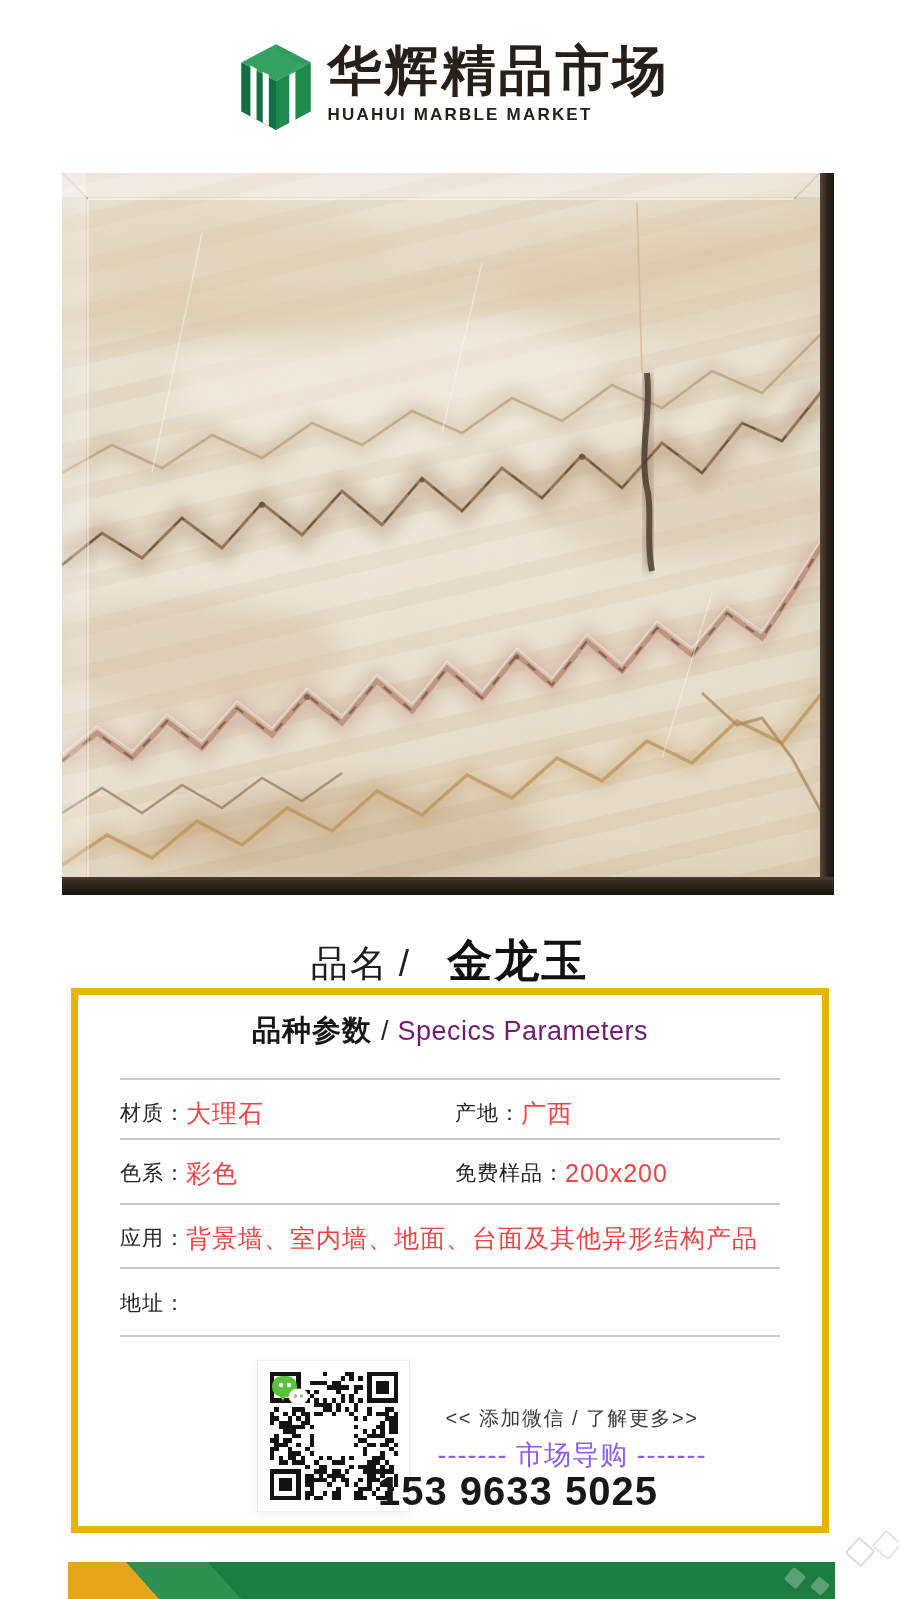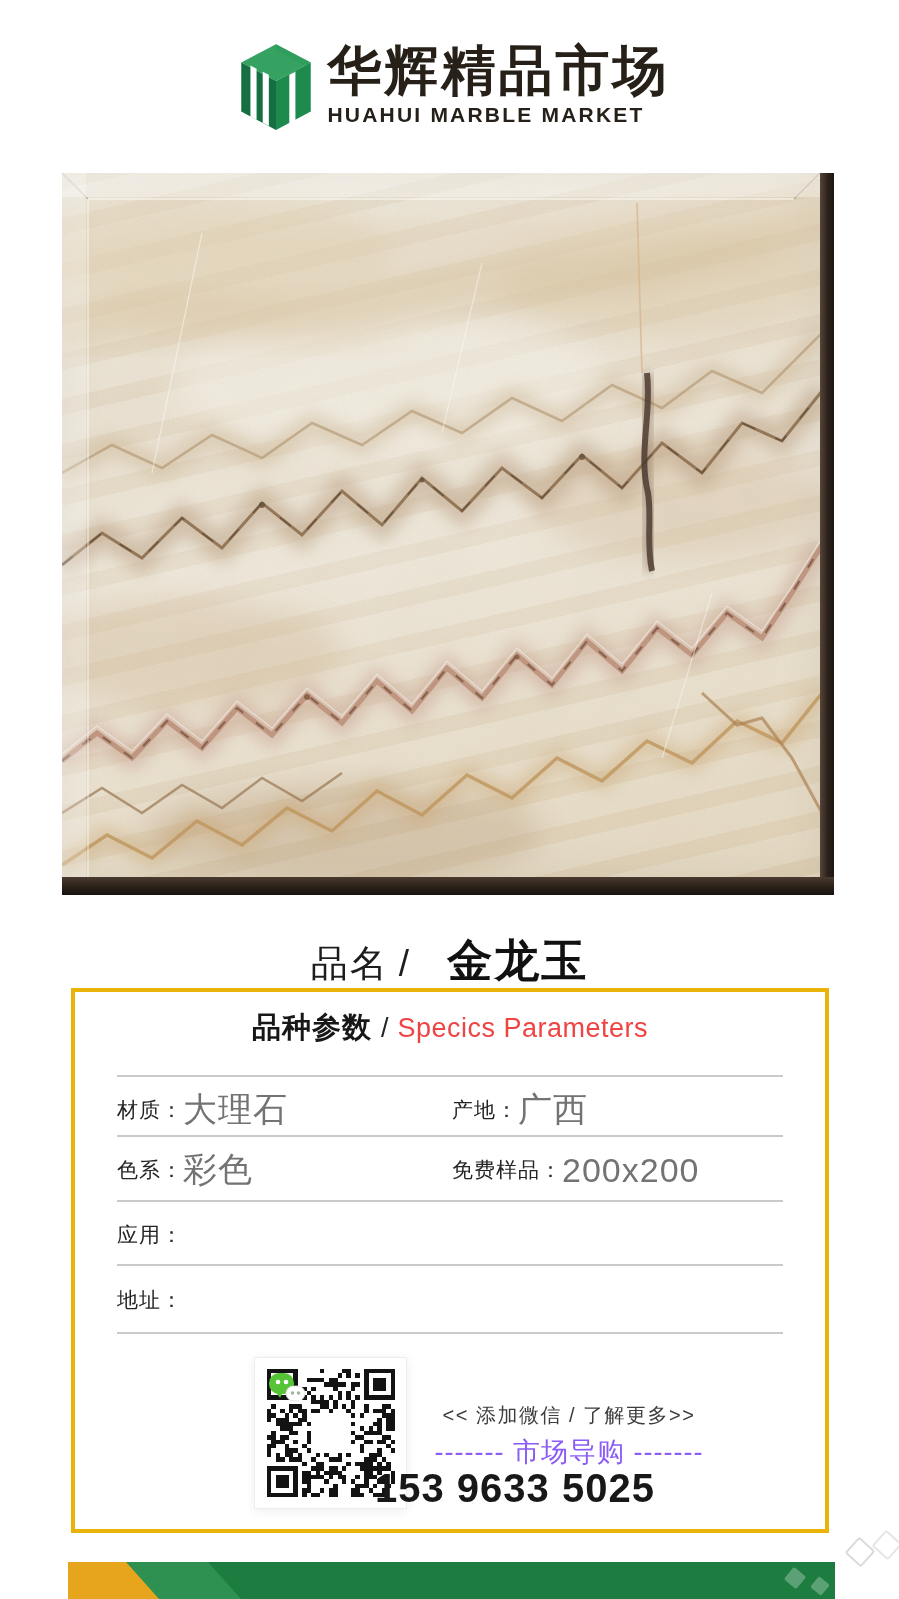--- a/index.html
+++ b/index.html
@@ -5,21 +5,21 @@
   html,body{margin:0;padding:0;background:#ffffff;}
   body{width:899px;height:1599px;overflow:hidden;position:relative;
        font-family:"Liberation Sans","DejaVu Sans",sans-serif;color:#1a1a1a;}
   .page{position:absolute;inset:0;background:#ffffff;}
 
   
   .logo-row{position:absolute;top:38px;left:0;width:899px;display:flex;justify-content:center;align-items:center;}
   .logo-icon{width:92px;height:92px;flex:none;margin-right:6px;}
   .logo-text{display:flex;flex-direction:column;align-items:flex-start;}
   .brand-cn{font-size:54px;font-weight:800;letter-spacing:3px;color:#262019;line-height:60px;}
-  .brand-en{font-size:21px;font-weight:700;letter-spacing:2.2px;color:#262019;line-height:26px;margin-top:2px;}
+  .brand-en{font-size:17px;font-weight:700;letter-spacing:2.2px;color:#262019;line-height:26px;margin-top:2px;}
 
   
   .slab{position:absolute;left:62px;top:173px;width:772px;height:722px;}
   .slab-face{position:absolute;left:0;top:0;width:758px;height:704px;overflow:hidden;
      background:
        repeating-linear-gradient(167deg, rgba(216,197,168,.18) 0 16px, rgba(247,244,237,.22) 16px 44px),
        linear-gradient(168deg,#f0ece1 0%,#e9e0cf 28%,#efe9dc 52%,#e7dcc6 78%,#e2d4b9 100%);
      box-shadow:inset 0 0 40px rgba(110,95,70,.12);}
   .slab-edge-right{position:absolute;right:0;top:0;width:14px;height:722px;
      background:linear-gradient(90deg,#56453a 0%,#2c221b 55%,#1d1611 100%);}
@@ -29,34 +29,34 @@
 
   
   .product-name{position:absolute;top:893px;left:0;width:899px;display:flex;
      justify-content:center;align-items:baseline;gap:10px;}
   .pn-label{font-size:37px;font-weight:500;color:#1d1d1d;letter-spacing:2px;margin-top:46px;}
   .pn-sep{font-size:37px;font-weight:400;color:#1d1d1d;}
   .pn-value{font-size:45px;font-weight:800;color:#111;letter-spacing:2px;margin-left:28px;}
 
   
   .specs-box{position:absolute;left:71px;top:988px;width:758px;height:545px;
-     border:4px solid #eab308;background:#fff;box-sizing:border-box;}
+     border:7px solid #eab308;background:#fff;box-sizing:border-box;}
   .specs-title{position:absolute;left:0;top:16px;width:100%;display:flex;
      justify-content:center;align-items:baseline;gap:9px;}
   .st-cn{font-size:29px;font-weight:800;color:#171717;letter-spacing:1px;}
   .st-sep{font-size:27px;color:#222;}
-  .st-en{font-size:27px;font-weight:500;color:#ef4444;letter-spacing:.5px;}
+  .st-en{font-size:27px;font-weight:500;color:#701a75;letter-spacing:.5px;}
   .divider{position:absolute;left:42px;right:42px;height:2px;background:#cacaca;}
   .d1{top:83px}.d2{top:143px}.d3{top:208px}.d4{top:272px}.d5{top:340px}
   .spec-row{position:absolute;left:42px;right:42px;height:42px;display:flex;align-items:center;}
   .r1{top:97px}.r2{top:157px}.r3{top:222px}.r4{top:287px}
   .cell{display:flex;align-items:center;white-space:nowrap;}
   .cell1{width:335px;flex:none;}
   .spec-label{font-size:21px;color:#242424;letter-spacing:1px;}
-  .spec-value{font-size:34px;color:#737373;letter-spacing:1px;}
+  .spec-value{font-size:25px;color:#ef4444;letter-spacing:1px;}
 
   
   .qr-card{position:absolute;left:179px;top:365px;width:153px;height:152px;background:#fff;
      border:1px solid #ededed;box-shadow:0 2px 10px rgba(0,0,0,.07);box-sizing:border-box;
      display:flex;align-items:center;justify-content:center;}
   .qr-wrap{position:relative;width:128px;height:128px;}
   .qr-wrap svg{position:absolute;inset:0;}
   .wechat-badge{position:absolute;left:44px;top:44px;width:40px;height:40px;}
   .contact{position:absolute;left:300px;top:12px;width:388px;height:100%;}
   .wechat-hint{position:absolute;top:398px;left:0;width:100%;text-align:center;
@@ -214,20 +214,21 @@
       <div class="cell">
         <span class="spec-label">免费样品：</span>
         <span class="spec-value">200x200</span>
       </div>
     </div>
 
     <div class="divider d3"></div>
     <div class="spec-row r3">
       <div class="cell">
         <span class="spec-label">应用：</span>
+        <span class="spec-value">背景墙、室内墙、地面、台面及其他异形结构产品</span>
       </div>
     </div>
 
     <div class="divider d4"></div>
     <div class="spec-row r4">
       <div class="cell">
         <span class="spec-label">地址：</span>
       </div>
     </div>
 

